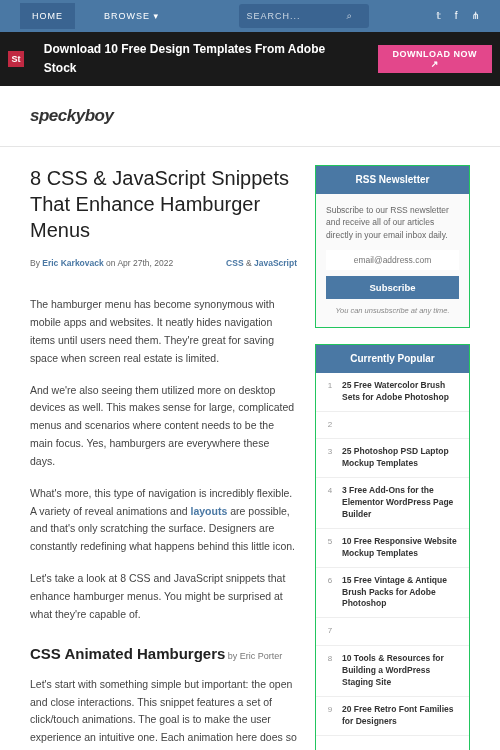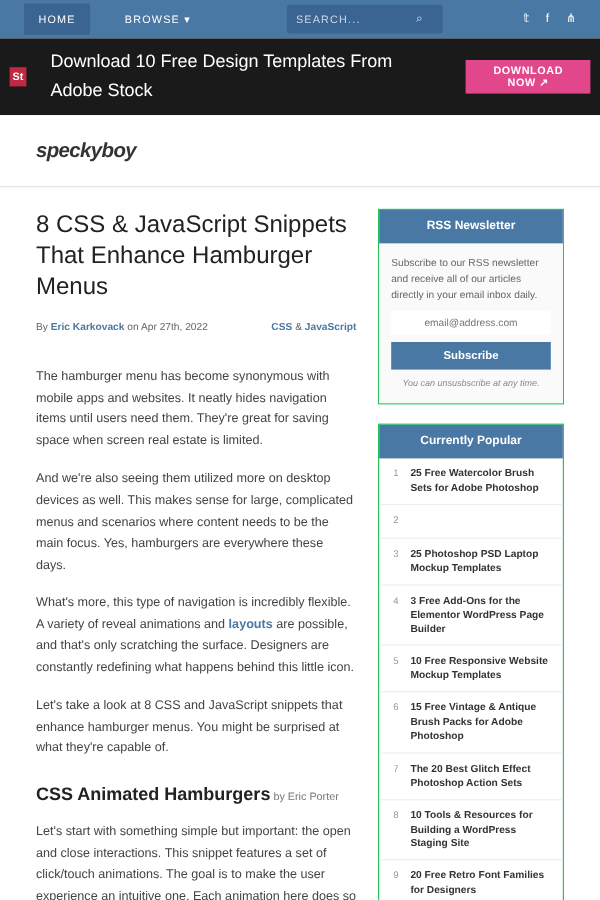--- a/index.html
+++ b/index.html
@@ -8,21 +8,21 @@
 .topnav{display:flex;gap:17px}
 .topnav a{color:#fff;font-size:9px;padding:6px 12px;text-decoration:none;letter-spacing:1px}
 .topnav a.active{background:#3a6491}
 .search-wrap{display:flex;align-items:center;background:#3a6491;border-radius:3px;padding:4px 8px;width:130px}
 .search-input{background:transparent;border:none;color:#fff;font-size:9px;width:100px;outline:none;letter-spacing:1px}
 .search-input::placeholder{color:#cdd9e5}
 .search-icon{color:#cdd9e5;font-size:10px}
 .socials{display:flex;gap:14px;color:#fff;font-size:10px}
 .banner{background:#1a1a1a;display:flex;align-items:center;justify-content:center;padding:8px;gap:20px}
 .banner-badge{background:#c02942;color:#fff;width:16px;height:16px;display:flex;align-items:center;justify-content:center;font-size:9px;font-weight:bold}
-.banner-text{color:#fff;font-size:15px;font-weight:400}
+.banner-text{color:#fff;font-size:12px;font-weight:700}
 .banner-btn{background:#e3478b;color:#fff;padding:4px 10px;font-size:9px;font-weight:600;border:none;letter-spacing:0.5px}
 .header{background:#fff;padding:16px 30px;border-bottom:1px solid #e5e5e5}
 .logo{font-size:17px;font-weight:bold;color:#333;font-style:italic;letter-spacing:-0.5px}
 .container{display:flex;gap:18px;padding:18px 30px;max-width:500px;margin:0 auto}
 .main{flex:1}
 .title{font-size:20px;font-weight:400;color:#222;line-height:1.3;margin-bottom:14px}
 .meta{display:flex;justify-content:space-between;font-size:8.5px;color:#666;margin-bottom:16px;padding-bottom:10px}
 .meta a{color:#4a78a4;font-weight:600;text-decoration:none}
 .article p{color:#444;margin-bottom:14px;font-size:10.5px;line-height:1.7}
 .article a{color:#4a78a4;text-decoration:none;font-weight:600}
@@ -121,21 +121,20 @@
           <li class="pop-item">
             <span class="pop-num">5</span>
             <span class="pop-link">10 Free Responsive Website Mockup Templates</span>
           </li>
           <li class="pop-item">
             <span class="pop-num">6</span>
             <span class="pop-link">15 Free Vintage &amp; Antique Brush Packs for Adobe Photoshop</span>
           </li>
           <li class="pop-item">
             <span class="pop-num">7</span>
-            <span class="pop-link">The 20 Best Glitch Effect Photoshop Action Sets</span>
           </li>
           <li class="pop-item">
             <span class="pop-num">8</span>
             <span class="pop-link">10 Tools &amp; Resources for Building a WordPress Staging Site</span>
           </li>
           <li class="pop-item">
             <span class="pop-num">9</span>
             <span class="pop-link">20 Free Retro Font Families for Designers</span>
           </li>
           <li class="pop-item"></li>

